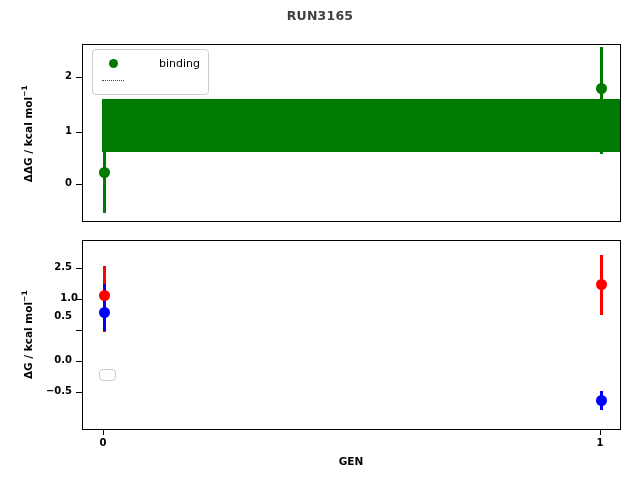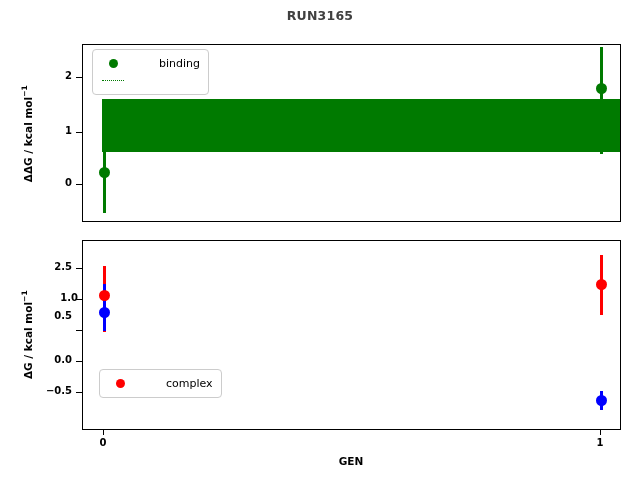--- a/index.html
+++ b/index.html
@@ -124,26 +124,20 @@
     <div class="pt blue" style="left:15.5px;top:66px;"></div>
 
     <div class="ebar red" style="left:516.5px;top:14px;height:60px;"></div>
     <div class="pt red" style="left:512.5px;top:38px;"></div>
 
     <div class="ebar blue" style="left:516.5px;top:150px;height:19px;"></div>
     <div class="pt blue" style="left:512.5px;top:154px;"></div>
   </div>
 
   <div class="legend" style="left:99px;top:369px;">
-    <div class="legrow">
-      <span class="legmark">
-          <span class="dot" style="background:#ff0000;"></span>
-        </span>
-      <span class="legtxt">complex</span>
-    </div>
   </div>
 
   <div class="xtick" style="left:103px;top:430px;"></div>
   <div class="xtick" style="left:600px;top:430px;"></div>
   <div class="xticklabel" style="left:83px;top:437px;width:40px;">0</div>
   <div class="xticklabel" style="left:580px;top:437px;width:40px;">1</div>
   <div class="xlabel" style="left:0;top:455px;width:702px;text-align:center;">GEN</div>
 
 </div>
 

